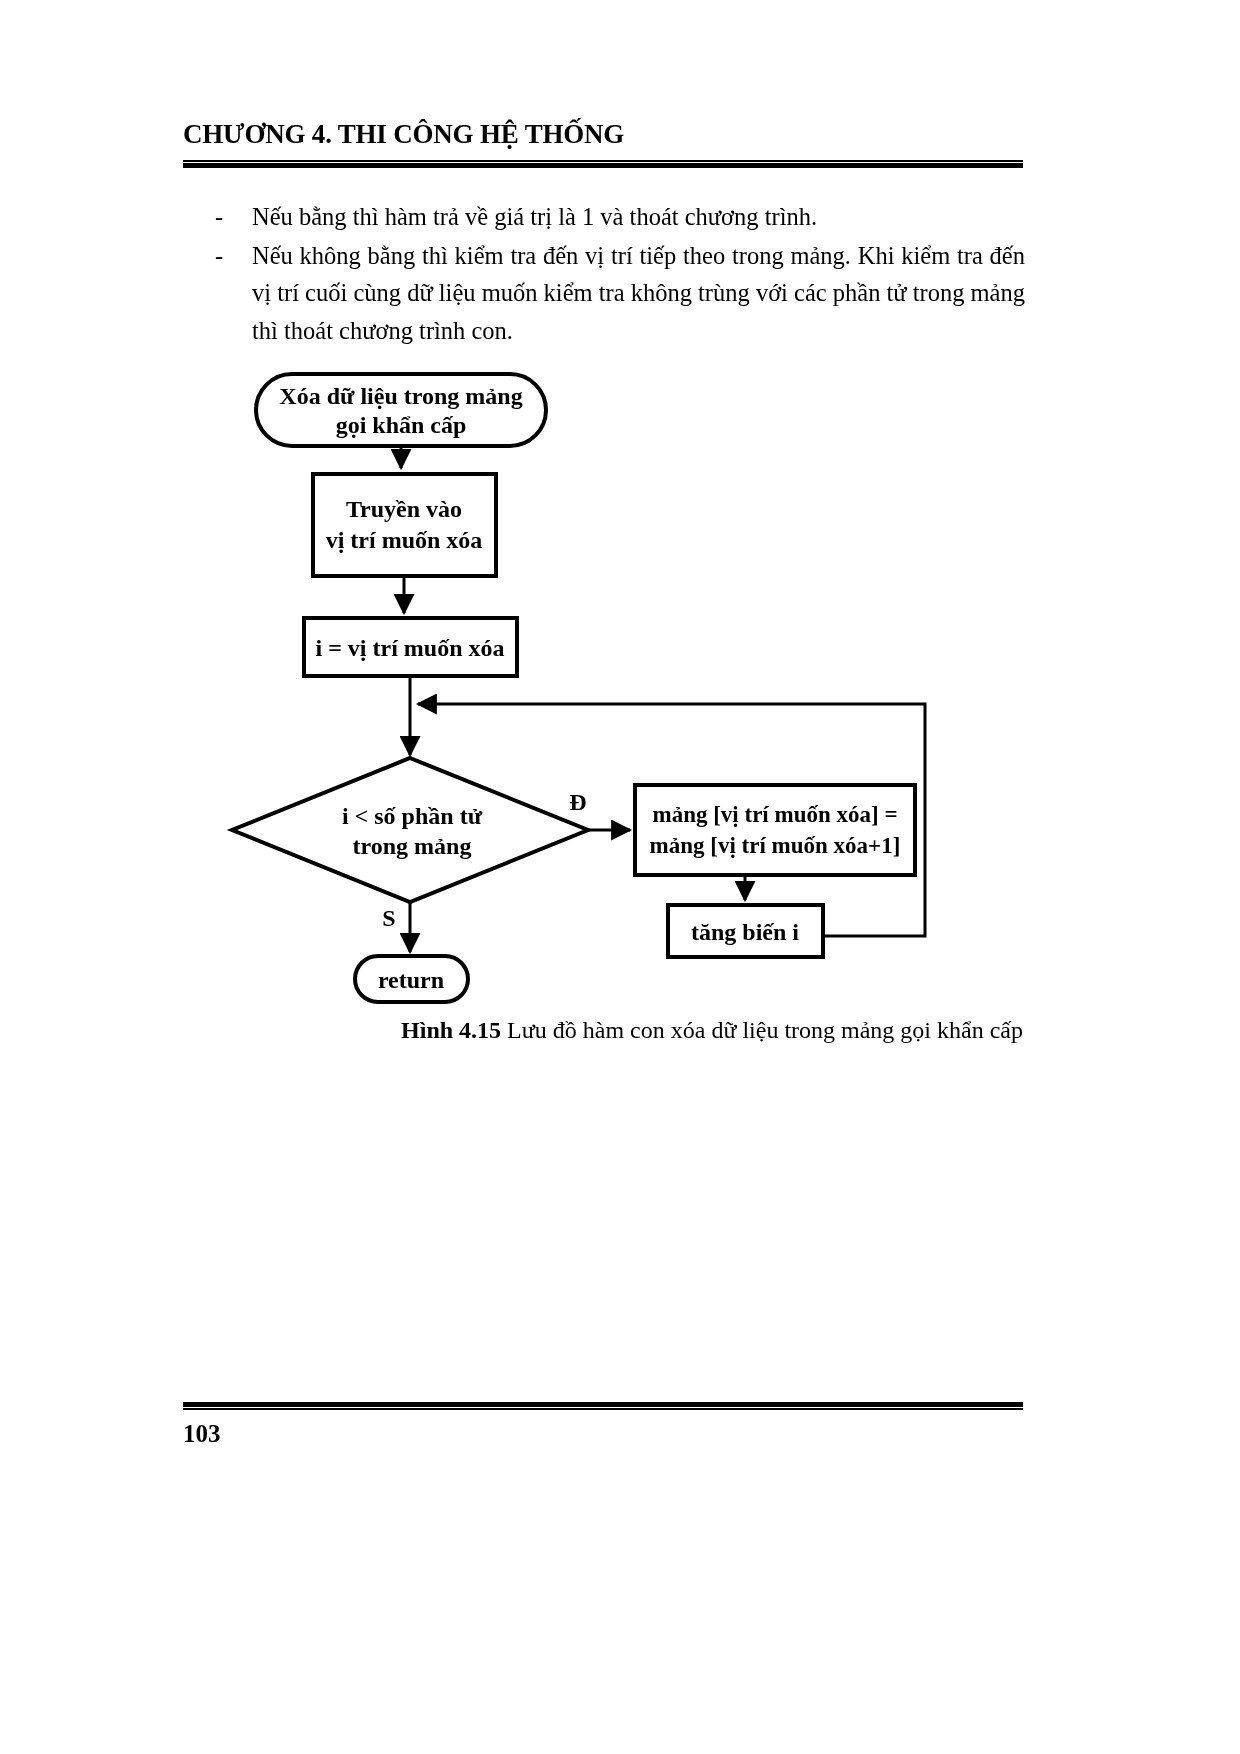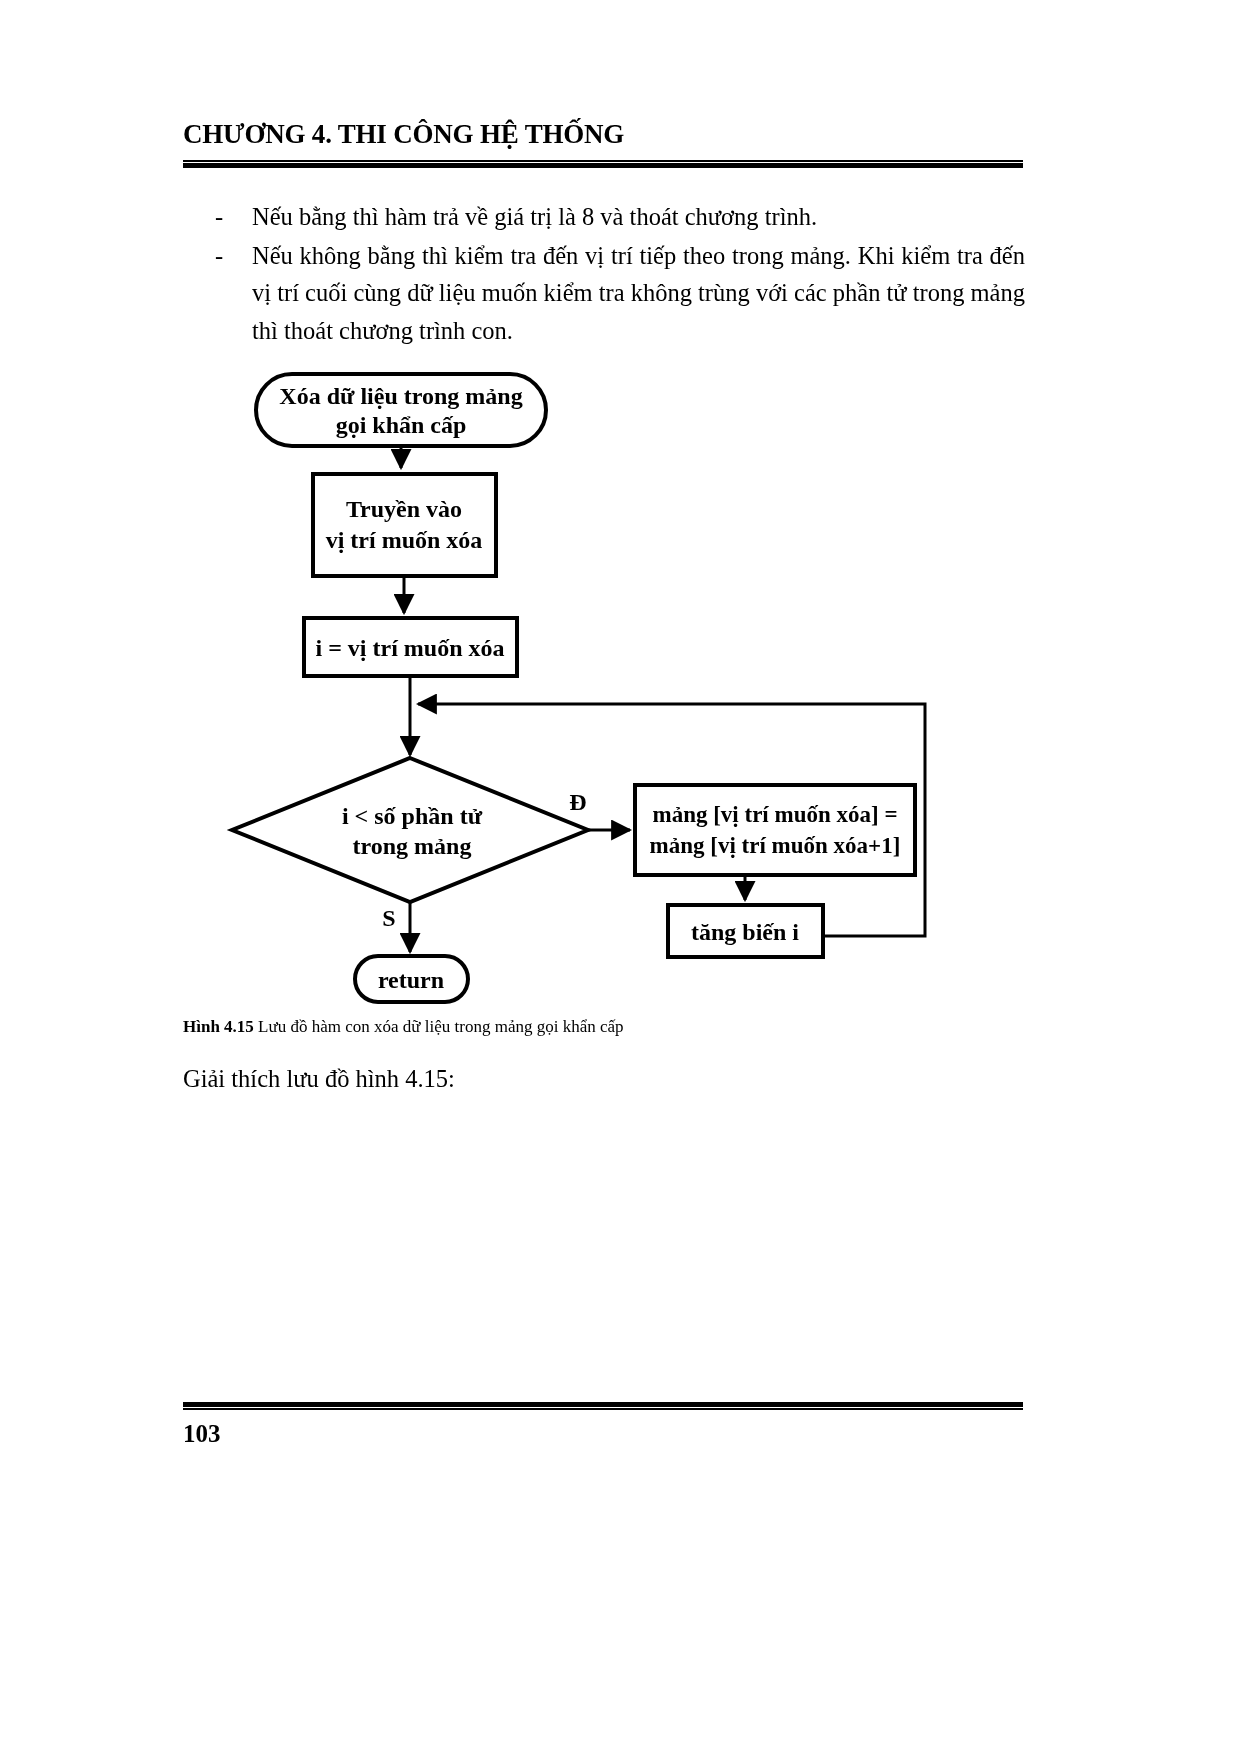--- a/index.html
+++ b/index.html
@@ -89,22 +89,22 @@
     font-weight: bold;
     fill: #000;
   }
 
   
   .caption {
     position: absolute;
     left: 183px;
     top: 1005px;
     width: 840px;
-    text-align: left;
-    font-size: 17px;
+    text-align: right;
+    font-size: 24px;
   }
   .caption b { font-weight: bold; }
 
   
   .para-line {
     position: absolute;
     left: 183px;
     width: 843px;
     font-size: 24.5px;
     line-height: 1.55;
@@ -142,21 +142,21 @@
 <div class="page">
 
   <div class="header">
     <div class="header-title">CHƯƠNG 4. THI CÔNG HỆ THỐNG</div>
   </div>
   <div class="header-rule"></div>
 
   <div class="bullets">
     <div class="bullet-row">
       <span class="bullet-dash">-</span>
-      <span class="bullet-text">Nếu bằng thì hàm trả về giá trị là 8 và thoát chương trình.</span>
+      <span class="bullet-text">Nếu bằng thì hàm trả về giá trị là 1 và thoát chương trình.</span>
     </div>
     <div class="bullet-row">
       <span class="bullet-dash">-</span>
       <span class="bullet-text">Nếu không bằng thì kiểm tra đến vị trí tiếp theo trong mảng. Khi kiểm tra đến vị trí cuối cùng dữ liệu muốn kiểm tra không trùng với các phần tử trong mảng thì thoát chương trình con.</span>
     </div>
   </div>
 
   <div class="flow">
     <svg width="880" height="650" viewBox="0 0 880 650" xmlns="http://www.w3.org/2000/svg">
       <defs>
@@ -205,20 +205,19 @@
 
       <rect x="175" y="596" width="113" height="46" rx="23" ry="23" fill="#fff" stroke="#000" stroke-width="4"></rect>
       <text class="fl-label" x="231" y="628" font-size="24" text-anchor="middle">return</text>
     </svg>
   </div>
 
   <div class="caption">
     <b>Hình 4.15</b><span> Lưu đồ hàm con xóa dữ liệu trong mảng gọi khẩn cấp</span>
   </div>
 
-  <div class="para-line" id="para-intro">Giải thích lưu đồ hình 4.15:</div>
 
   <div class="footer-rule"></div>
   <div class="footer">
     <span class="footer-page">103</span>
   </div>
 
 </div>
 
 </body></html>

